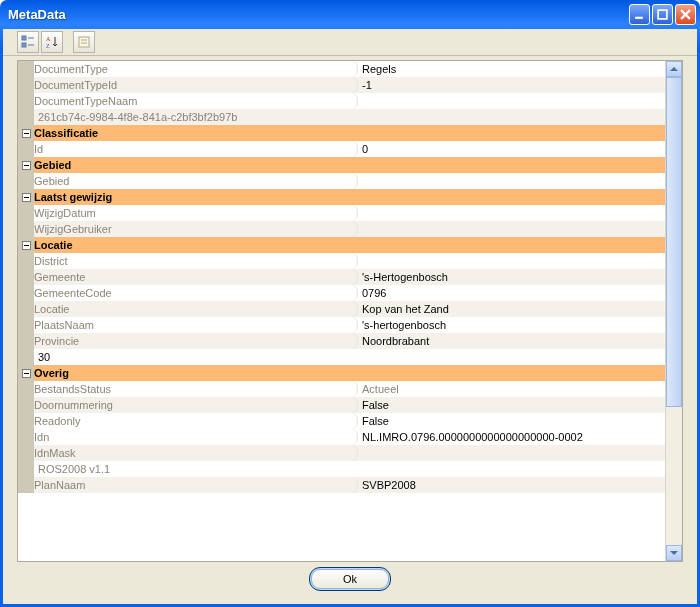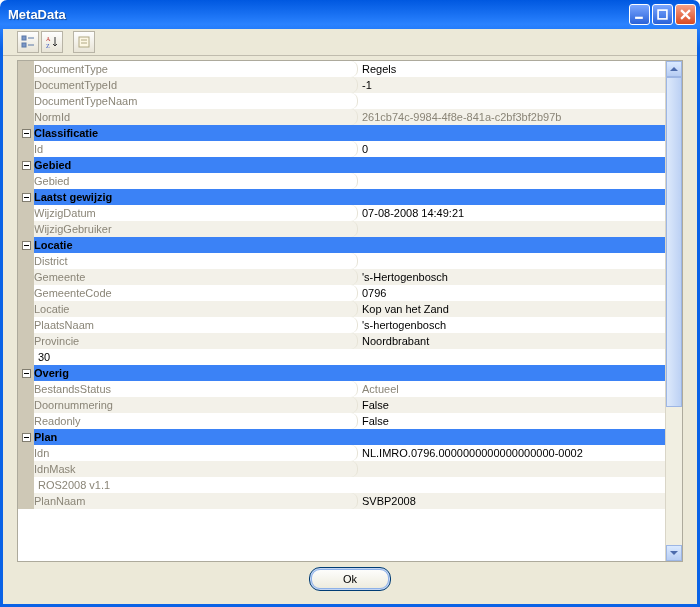--- a/index.html
+++ b/index.html
@@ -107,21 +107,21 @@
     line-height: 16px;
     white-space: nowrap;
   }
   .row.item {
     background: #fff;
   }
   .row.item.alt {
     background: #f3f1e9;
   }
   .row.cat {
-    background: #3b82f6;
+    background: #fdba74;
     font-weight: bold;
     color: #000;
   }
   .exp-col {
     width: 16px;
     min-width: 16px;
     height: 16px;
     background: #cec8b6;
     display: flex;
     align-items: center;
@@ -286,21 +286,20 @@
                 <div class="label-col">DocumentTypeId</div>
                 <div class="value-col">-1</div>
               </div>
               <div class="row item">
                 <div class="exp-col"></div>
                 <div class="label-col">DocumentTypeNaam</div>
                 <div class="value-col"></div>
               </div>
               <div class="row item alt">
                 <div class="exp-col"></div>
-                <div class="label-col">NormId</div>
                 <div class="value-col dim">261cb74c-9984-4f8e-841a-c2bf3bf2b97b</div>
               </div>
               <div class="row cat">
                 <div class="exp-col">
                   <div class="exp-box"></div>
                 </div>
                 <div class="label-col">Classificatie</div>
               </div>
               <div class="row item">
                 <div class="exp-col"></div>
@@ -320,21 +319,20 @@
               </div>
               <div class="row cat">
                 <div class="exp-col">
                   <div class="exp-box"></div>
                 </div>
                 <div class="label-col">Laatst gewijzig</div>
               </div>
               <div class="row item">
                 <div class="exp-col"></div>
                 <div class="label-col">WijzigDatum</div>
-                <div class="value-col">07-08-2008 14:49:21</div>
               </div>
               <div class="row item alt">
                 <div class="exp-col"></div>
                 <div class="label-col">WijzigGebruiker</div>
                 <div class="value-col"></div>
               </div>
               <div class="row cat">
                 <div class="exp-col">
                   <div class="exp-box"></div>
                 </div>
@@ -387,26 +385,20 @@
               </div>
               <div class="row item alt">
                 <div class="exp-col"></div>
                 <div class="label-col">Doornummering</div>
                 <div class="value-col">False</div>
               </div>
               <div class="row item">
                 <div class="exp-col"></div>
                 <div class="label-col">Readonly</div>
                 <div class="value-col">False</div>
-              </div>
-              <div class="row cat">
-                <div class="exp-col">
-                  <div class="exp-box"></div>
-                </div>
-                <div class="label-col">Plan</div>
               </div>
               <div class="row item">
                 <div class="exp-col"></div>
                 <div class="label-col">Idn</div>
                 <div class="value-col">NL.IMRO.0796.0000000000000000000-0002</div>
               </div>
               <div class="row item alt">
                 <div class="exp-col"></div>
                 <div class="label-col">IdnMask</div>
                 <div class="value-col"></div>

